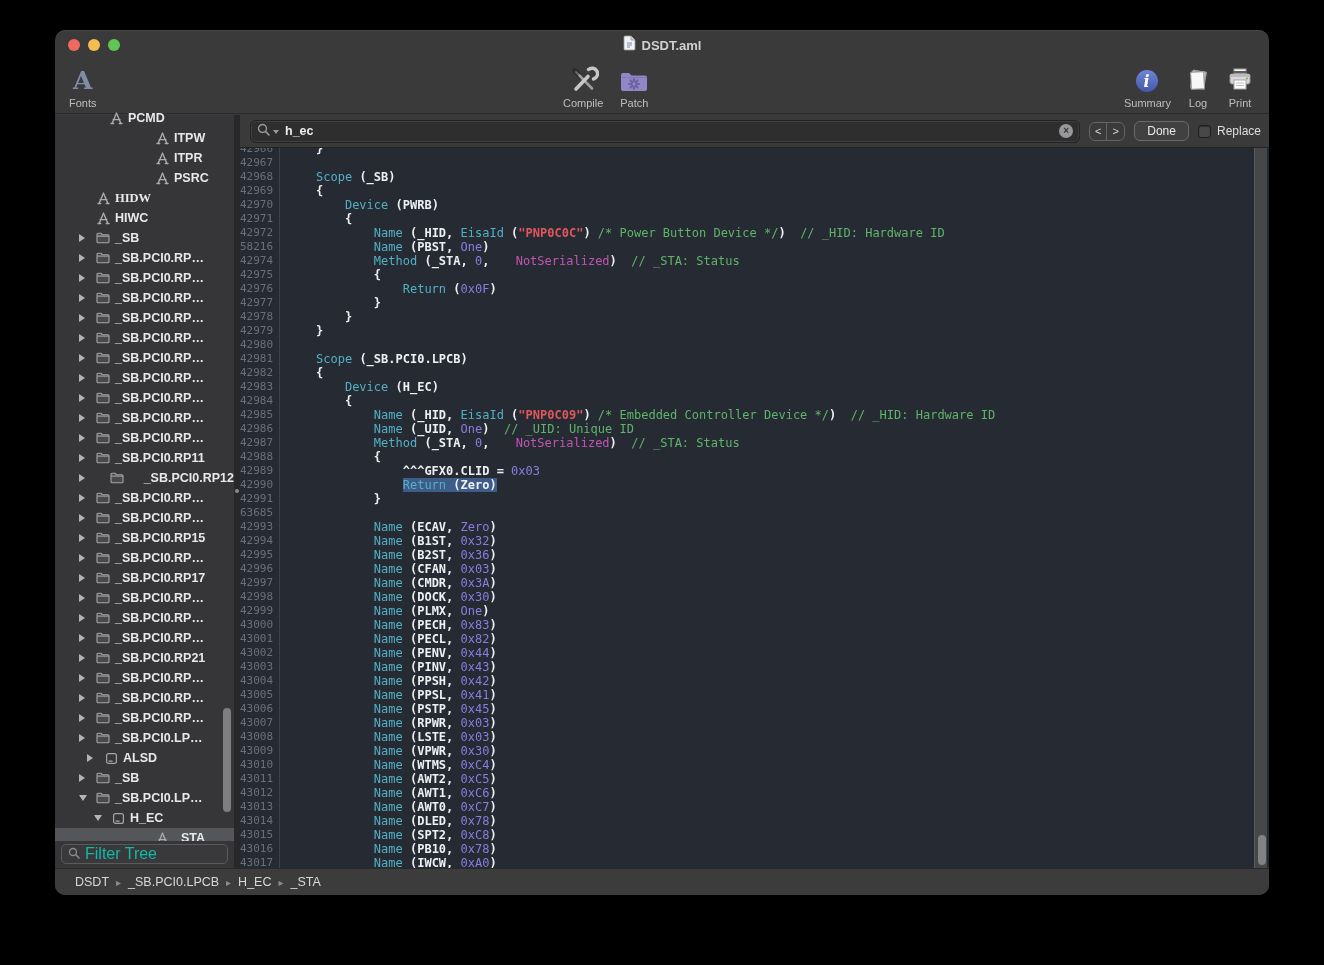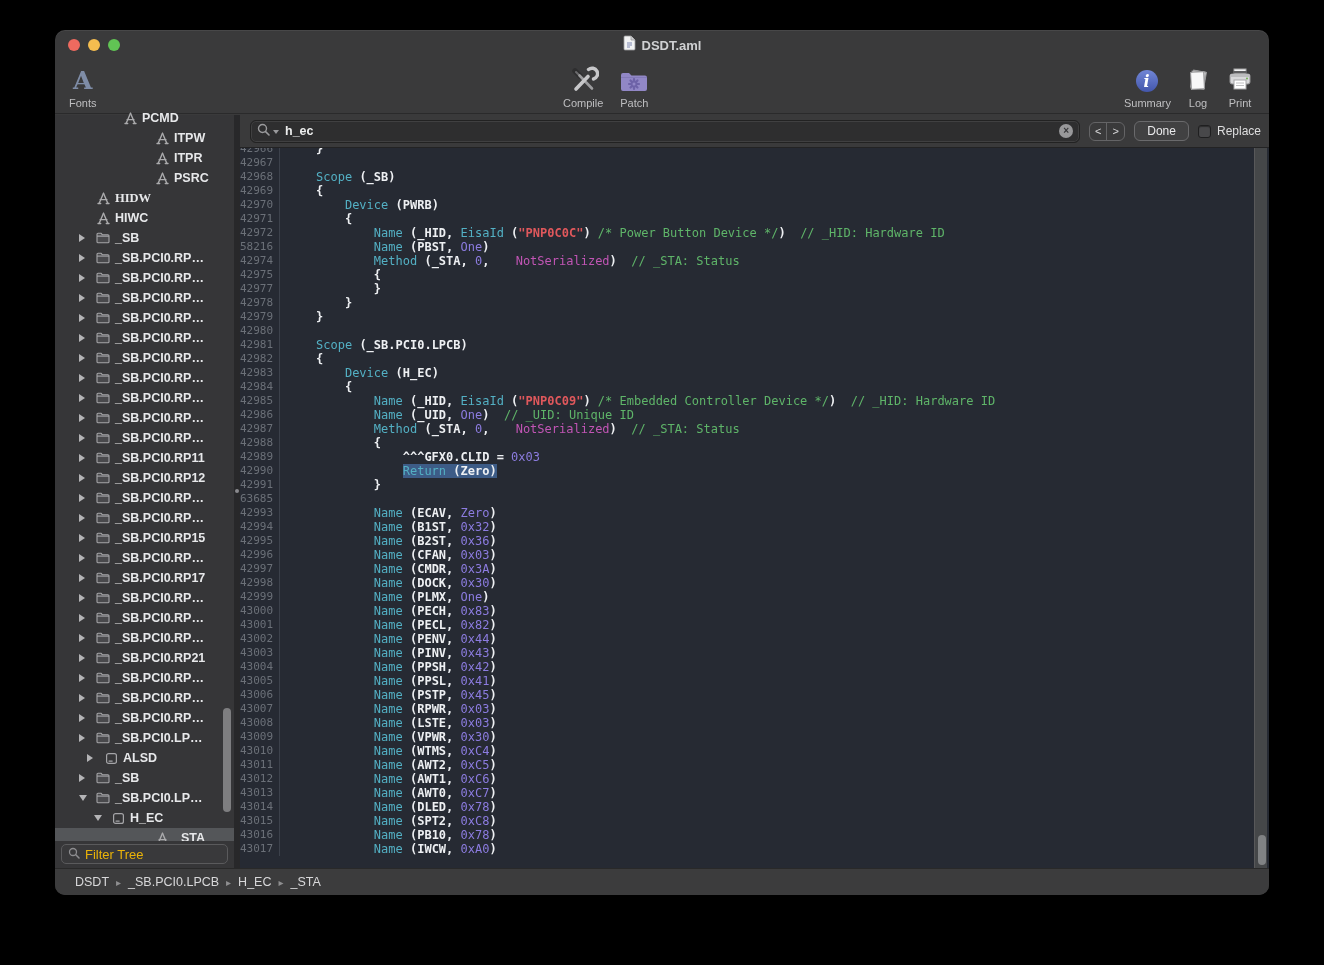--- a/index.html
+++ b/index.html
@@ -43,21 +43,21 @@
   .trow.selected{background:var(--sidebar-selected);}
   .disc{width:15px;display:inline-flex;align-items:center;justify-content:flex-start;flex:0 0 15px;}
   .disc.c i{display:block;width:0;height:0;border-left:6px solid #b4b4b6;border-top:4.5px solid transparent;border-bottom:4.5px solid transparent;}
   .disc.e i{display:block;width:0;height:0;border-top:6px solid #b4b4b6;border-left:4.5px solid transparent;border-right:4.5px solid transparent;}
   .ticon{width:18px;display:inline-flex;align-items:center;justify-content:center;flex:0 0 18px;}
   .tlabel{font-size:12.5px;font-weight:700;color:#e7e8ea;margin-left:3px;}
   .sb-thumb{position:absolute;right:3px;top:593px;width:8px;height:104px;border-radius:4px;background:#8b8b8d;opacity:.85;}
   .filterbar{position:absolute;left:0;right:0;bottom:0;height:27px;background:var(--sidebar-bg);}
   .filter-field{position:absolute;left:6px;right:6px;top:3px;height:20px;border:1px solid #5a5a5c;border-radius:5px;
     background:#39393b;display:flex;align-items:center;padding:0 6px;gap:5px;}
-  .filter-ph{font-size:13px;color:#eab308;}
+  .filter-ph{font-size:16px;color:#14b8a6;}
   
   .searchrow{position:absolute;left:0;top:0;right:0;height:33px;background:var(--window-chrome);
     border-bottom:1px solid #232324;display:flex;align-items:center;padding:0 8px 0 10px;gap:9px;}
   .search-field{flex:1;height:23px;background:#2e2e2f;border:1px solid #222;border-radius:6px;
     box-shadow:inset 0 0 0 1px rgba(255,255,255,.09);display:flex;align-items:center;padding:0 6px;gap:3px;}
   .chev-down{width:0;height:0;border-top:4px solid #9a9a9c;border-left:3.5px solid transparent;border-right:3.5px solid transparent;margin-top:1px;}
   .query{font-size:12.5px;font-weight:700;color:#eceded;flex:1;margin-left:3px;}
   .clear{width:14px;height:14px;border-radius:50%;background:#98989a;color:#353537;font-size:10px;line-height:14px;
     text-align:center;font-weight:700;cursor:default;}
   .navseg{display:flex;border:1px solid #646466;border-radius:6px;overflow:hidden;height:19px;}
@@ -185,21 +185,21 @@
           </span>
           <span class="tb-label">Print</span>
         </div>
       </div>
     </div>
 
     <div class="content">
       <div class="sidebar">
         <div class="tree">
             <div class="tree-inner" id="tree">
-              <div class="trow" style="padding-left: 66px; text-align: center;">
+              <div class="trow" style="padding-left: 52px; text-align: center;">
                 <span class="ticon">
                   <svg width="13" height="13" viewBox="0 0 13 13">
                     <g stroke="#ababad" stroke-width="1.4" fill="none" stroke-linecap="round">
                       <path d="M6.5 1.3 L2.2 11.3"></path>
                       <path d="M6.5 1.3 L10.8 11.3"></path>
                       <path d="M3.1 7.6 H9.9"></path>
                       <path d="M1 11.5 H3.7"></path>
                       <path d="M9.3 11.5 H12"></path>
                     </g>
                   </svg>
@@ -415,21 +415,21 @@
                   <i></i>
                 </span>
                 <span class="ticon">
                   <svg width="14" height="12" viewBox="0 0 14 12">
                     <path d="M1 2.4 Q1 1.3 2.1 1.3 H5.1 L6.3 2.7 H11.9 Q13 2.7 13 3.8 V9.7 Q13 10.8 11.9 10.8 H2.1 Q1 10.8 1 9.7 Z" fill="rgba(175,175,178,.16)" stroke="#a5a5a8" stroke-width="1.1"></path>
                     <path d="M1 4.1 H13" stroke="#a5a5a8" stroke-width="1.1"></path>
                   </svg>
                 </span>
                 <span class="tlabel">_SB.PCI0.RP11</span>
               </div>
-              <div class="trow" style="padding-left: 24px;">
+              <div class="trow" style="padding-left: 24px; justify-content: space-between;">
                 <span class="disc c">
                   <i></i>
                 </span>
                 <span class="ticon">
                   <svg width="14" height="12" viewBox="0 0 14 12">
                     <path d="M1 2.4 Q1 1.3 2.1 1.3 H5.1 L6.3 2.7 H11.9 Q13 2.7 13 3.8 V9.7 Q13 10.8 11.9 10.8 H2.1 Q1 10.8 1 9.7 Z" fill="rgba(175,175,178,.16)" stroke="#a5a5a8" stroke-width="1.1"></path>
                     <path d="M1 4.1 H13" stroke="#a5a5a8" stroke-width="1.1"></path>
                   </svg>
                 </span>
                 <span class="tlabel">_SB.PCI0.RP12</span>
@@ -697,20 +697,21 @@
               <div class="cline"><span class="ln">42966</span><span class="lc"><span class="tk-pl">    </span><span class="tk-id">}</span></span></div>
               <div class="cline"><span class="ln">42967</span><span class="lc"></span></div>
               <div class="cline"><span class="ln">42968</span><span class="lc"><span class="tk-pl">    </span><span class="tk-kw">Scope</span><span class="tk-id"> (_SB)</span></span></div>
               <div class="cline"><span class="ln">42969</span><span class="lc"><span class="tk-pl">    </span><span class="tk-id">{</span></span></div>
               <div class="cline"><span class="ln">42970</span><span class="lc"><span class="tk-pl">        </span><span class="tk-kw">Device</span><span class="tk-id"> (PWRB)</span></span></div>
               <div class="cline"><span class="ln">42971</span><span class="lc"><span class="tk-pl">        </span><span class="tk-id">{</span></span></div>
               <div class="cline"><span class="ln">42972</span><span class="lc"><span class="tk-pl">            </span><span class="tk-kw">Name</span><span class="tk-id"> (_HID, </span><span class="tk-kw">EisaId</span><span class="tk-id"> (</span><span class="tk-str">"PNP0C0C"</span><span class="tk-id">) </span><span class="tk-com">/* Power Button Device */</span><span class="tk-id">)</span><span class="tk-com">  // _HID: Hardware ID</span></span></div>
               <div class="cline"><span class="ln">58216</span><span class="lc"><span class="tk-pl">            </span><span class="tk-kw">Name</span><span class="tk-id"> (PBST, </span><span class="tk-num">One</span><span class="tk-id">)</span></span></div>
               <div class="cline"><span class="ln">42974</span><span class="lc"><span class="tk-pl">            </span><span class="tk-kw">Method</span><span class="tk-id"> (_STA, </span><span class="tk-num">0</span><span class="tk-id">, </span><span class="tk-ns">NotSerialized</span><span class="tk-id">)</span><span class="tk-com">  // _STA: Status</span></span></div>
               <div class="cline"><span class="ln">42975</span><span class="lc"><span class="tk-pl">            </span><span class="tk-id">{</span></span></div>
+              <div class="cline"><span class="ln">42976</span><span class="lc"><span class="tk-pl">                </span><span class="tk-kw">Return</span><span class="tk-id"> (</span><span class="tk-num">0x0F</span><span class="tk-id">)</span></span></div>
               <div class="cline"><span class="ln">42977</span><span class="lc"><span class="tk-pl">            </span><span class="tk-id">}</span></span></div>
               <div class="cline"><span class="ln">42978</span><span class="lc"><span class="tk-pl">        </span><span class="tk-id">}</span></span></div>
               <div class="cline"><span class="ln">42979</span><span class="lc"><span class="tk-pl">    </span><span class="tk-id">}</span></span></div>
               <div class="cline"><span class="ln">42980</span><span class="lc"></span></div>
               <div class="cline"><span class="ln">42981</span><span class="lc"><span class="tk-pl">    </span><span class="tk-kw">Scope</span><span class="tk-id"> (_SB.PCI0.LPCB)</span></span></div>
               <div class="cline"><span class="ln">42982</span><span class="lc"><span class="tk-pl">    </span><span class="tk-id">{</span></span></div>
               <div class="cline"><span class="ln">42983</span><span class="lc"><span class="tk-pl">        </span><span class="tk-kw">Device</span><span class="tk-id"> (H_EC)</span></span></div>
               <div class="cline"><span class="ln">42984</span><span class="lc"><span class="tk-pl">        </span><span class="tk-id">{</span></span></div>
               <div class="cline"><span class="ln">42985</span><span class="lc"><span class="tk-pl">            </span><span class="tk-kw">Name</span><span class="tk-id"> (_HID, </span><span class="tk-kw">EisaId</span><span class="tk-id"> (</span><span class="tk-str">"PNP0C09"</span><span class="tk-id">) </span><span class="tk-com">/* Embedded Controller Device */</span><span class="tk-id">)</span><span class="tk-com">  // _HID: Hardware ID</span></span></div>
               <div class="cline"><span class="ln">42986</span><span class="lc"><span class="tk-pl">            </span><span class="tk-kw">Name</span><span class="tk-id"> (_UID, </span><span class="tk-num">One</span><span class="tk-id">)</span><span class="tk-com">  // _UID: Unique ID</span></span></div>

